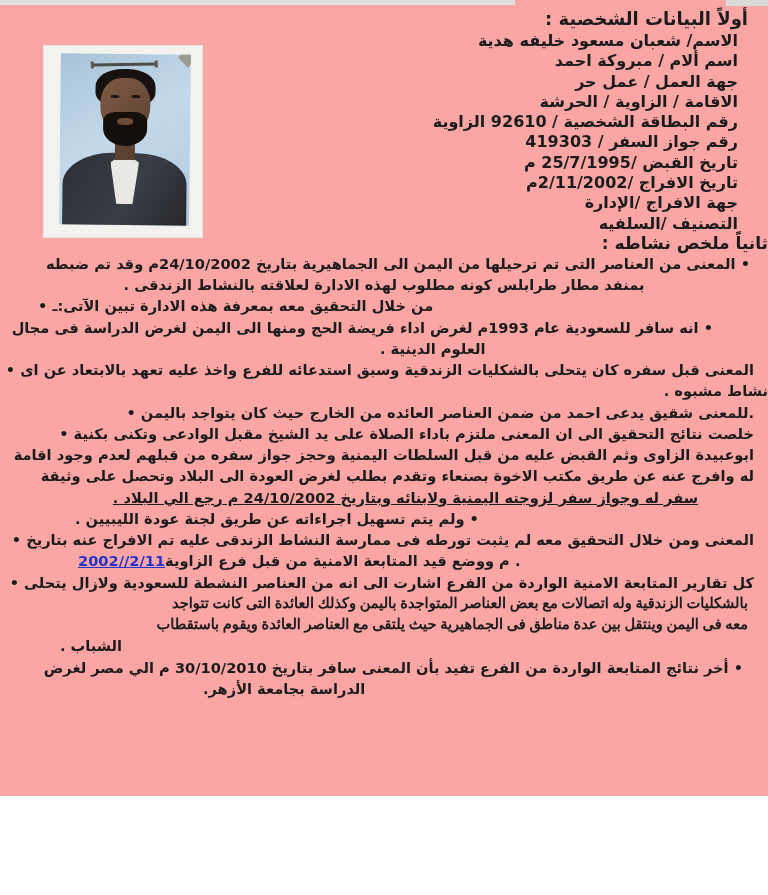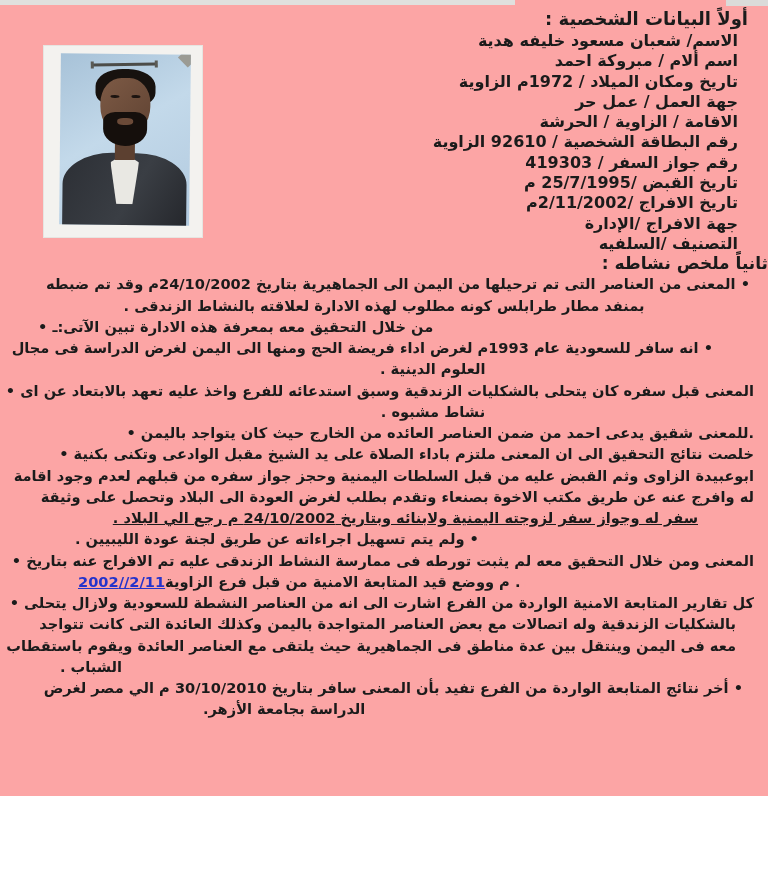--- a/index.html
+++ b/index.html
@@ -39,28 +39,28 @@
 
   
   .doc{position:absolute;right:0;top:0;width:768px;padding-top:7px;direction:rtl;}
   .title{font-weight:700;text-align:right;padding-left:0;}
   .t1{font-size:18px;line-height:24px;padding-right:20px;}
   .t2{font-size:17px;line-height:19px;}
   .dline{font-size:16px;font-weight:700;line-height:20.3px;text-align:right;padding-right:30px;white-space:nowrap;}
   .bline{font-size:14.6px;font-weight:700;line-height:21.25px;white-space:nowrap;}
   .r14{text-align:right;padding-right:14px;}
   .r18{text-align:right;padding-right:18px;}
-  .r20{text-align:right;padding-right:32px;}
+  .r20{text-align:right;padding-right:20px;font-family:Liberation Serif, serif;}
   .r25{text-align:right;padding-right:25px;}
   .r55{text-align:right;padding-right:55px;}
   .r70{text-align:right;padding-right:70px;text-decoration:underline;}
   .center{text-align:center;}
   .l38{text-align:left;padding-left:38px;}
   .l60{text-align:left;padding-left:60px;}
-  .l70{text-align:center;padding-left:98px;}
+  .l70{text-align:right;padding-left:98px;}
   .l75{text-align:left;padding-left:75px;}
   .l78{text-align:left;padding-left:78px;}
   .l203{text-align:left;padding-left:203px;}
   .l380{text-align:left;padding-left:380px;}
   .date-link{color:#2533cb;text-decoration:underline;cursor:pointer;}
 </style>
 </head>
 <body>
 
 <div class="page">
@@ -81,21 +81,20 @@
       <div class="beard"></div>
       <div class="mouthgap"></div>
     </div>
   </div>
 
   <div class="doc">
     <div class="title t1">أولاً البيانات الشخصية :</div>
     <div id="personal">
         <div class="dline">الاسم/ شعبان مسعود خليفه هدية</div>
         <div class="dline">اسم ألام / مبروكة احمد</div>
-        <div class="dline">تاريخ ومكان الميلاد / 1972م الزاوية</div>
         <div class="dline">جهة العمل / عمل حر</div>
         <div class="dline">الاقامة / الزاوية / الحرشة</div>
         <div class="dline">رقم البطاقة الشخصية / 92610 الزاوية</div>
         <div class="dline">رقم جواز السفر / 419303</div>
         <div class="dline">تاريخ القبض /25/7/1995 م</div>
         <div class="dline">تاريخ الافراج /2/11/2002م</div>
         <div class="dline">جهة الافراج /الإدارة</div>
         <div class="dline">التصنيف /السلفيه</div>
       </div>
     <div class="title t2">ثانياً ملخص نشاطه :</div>

